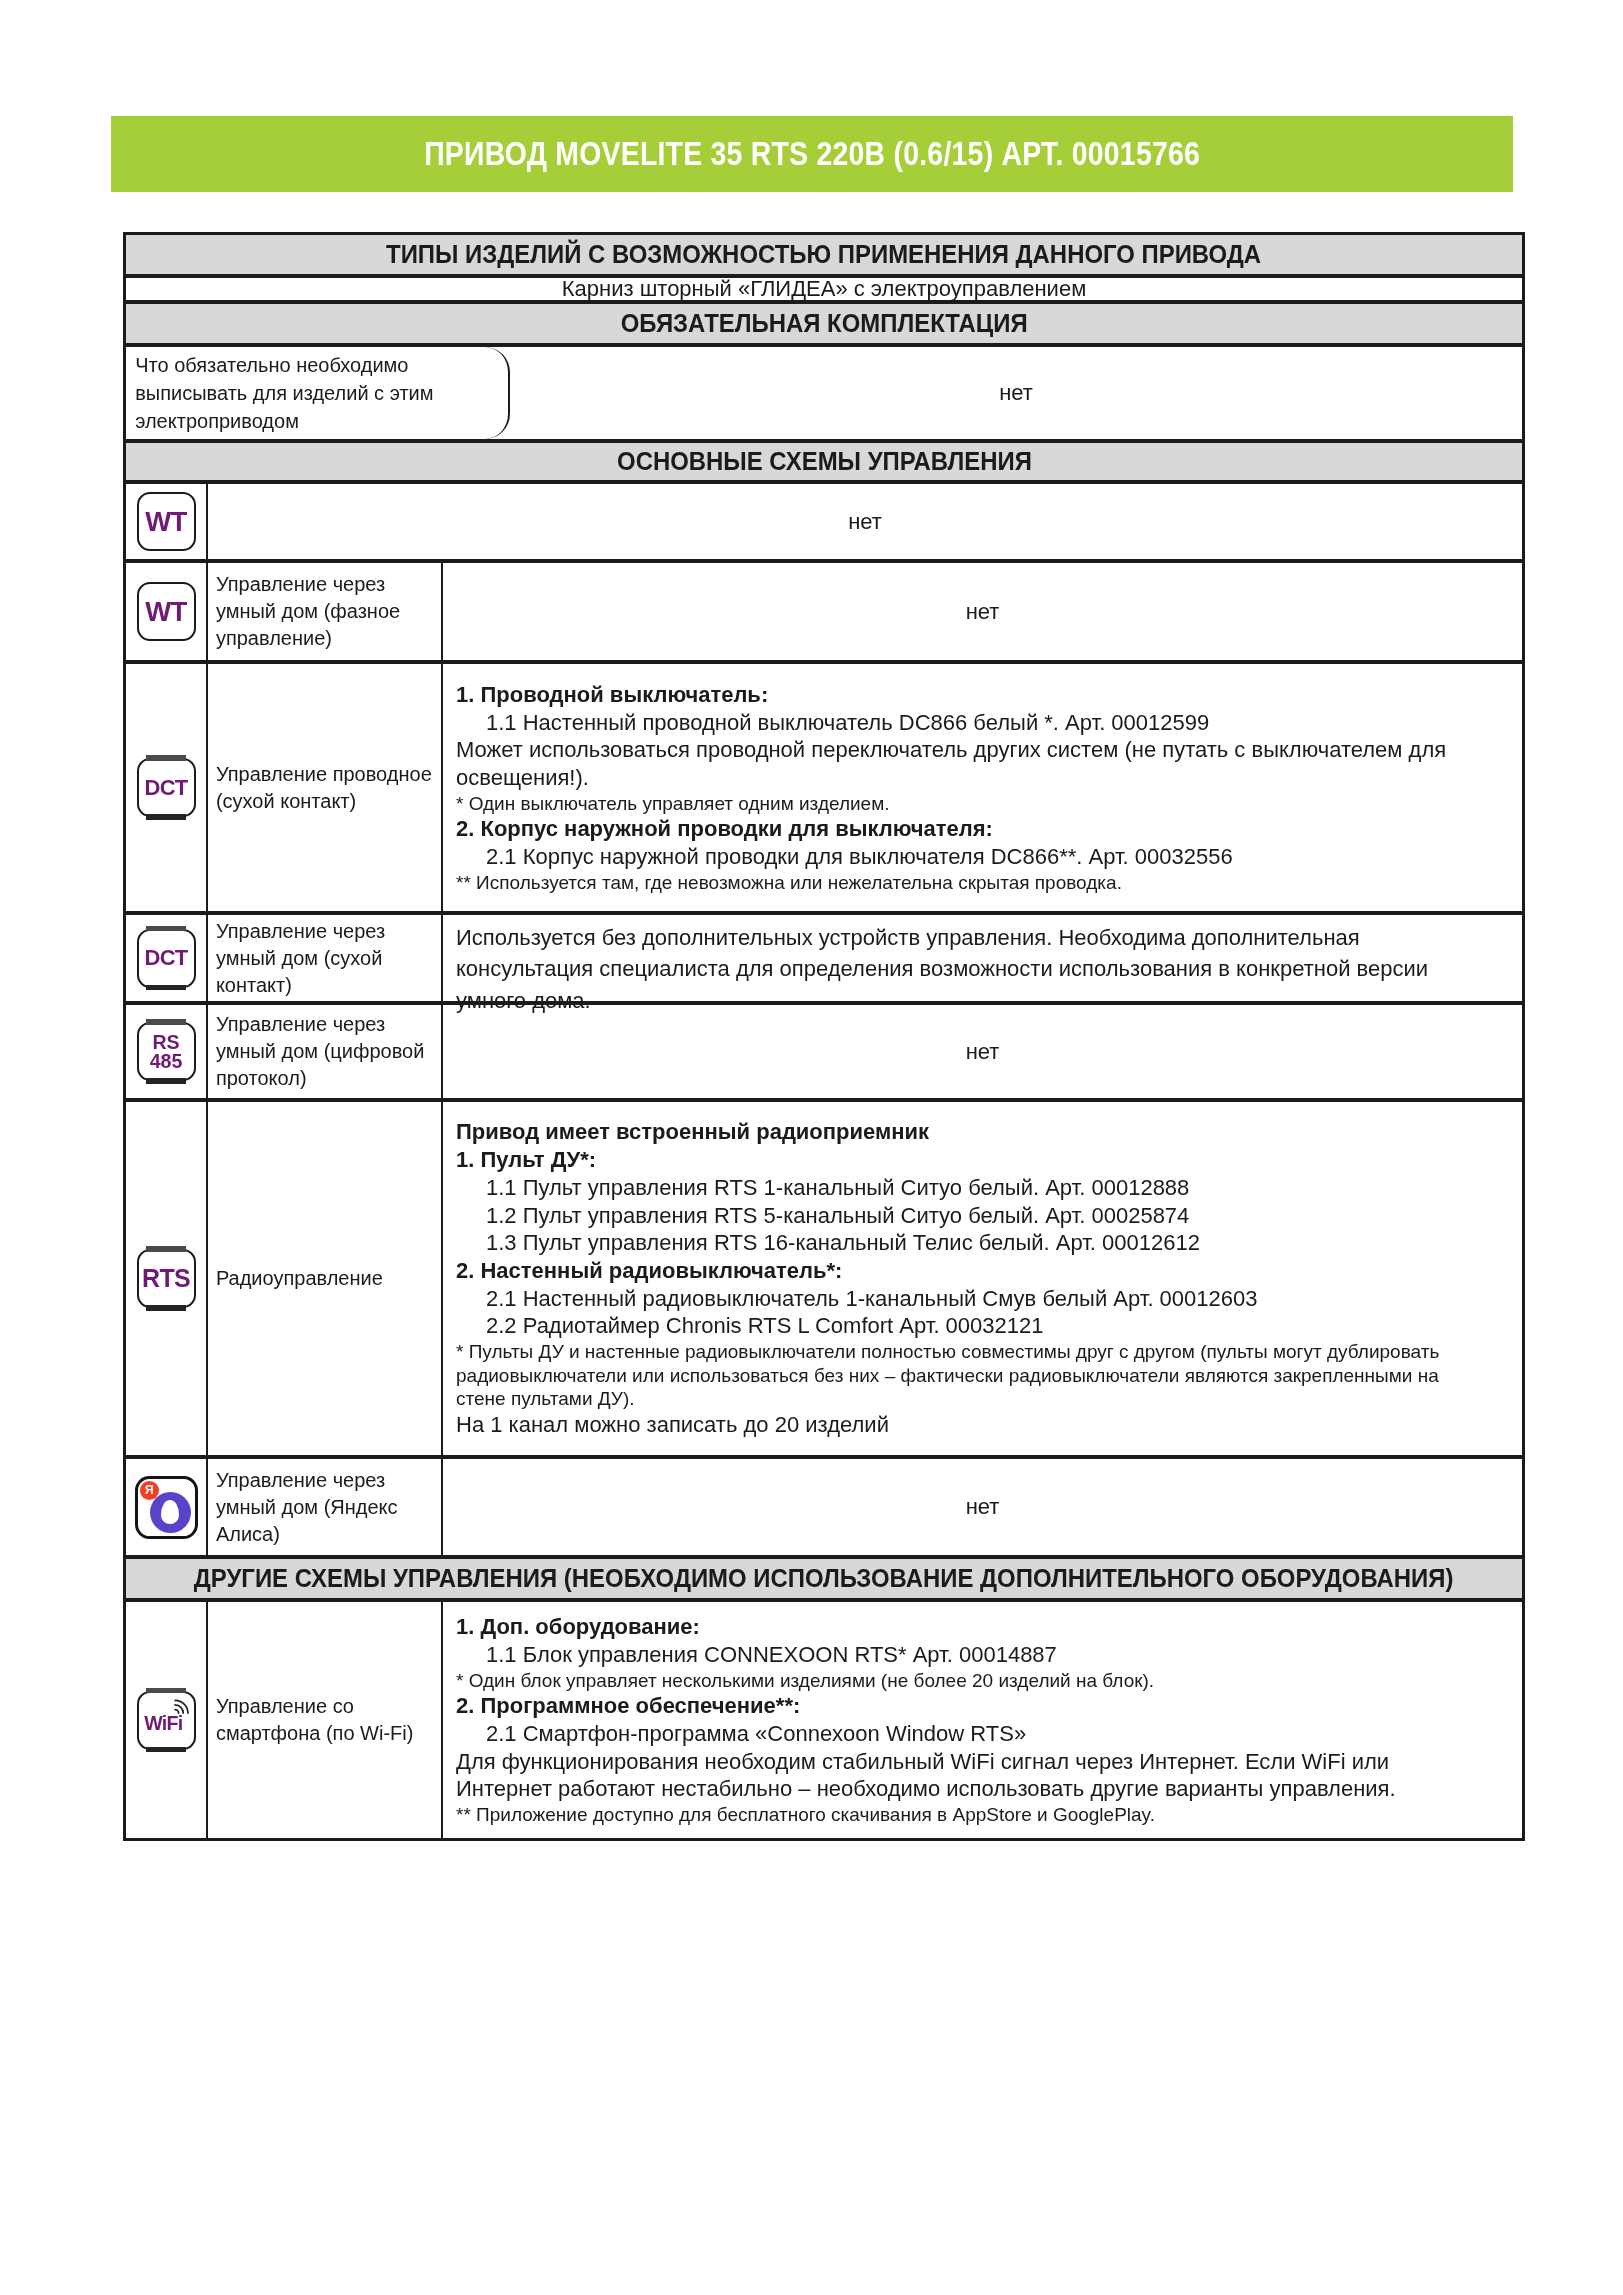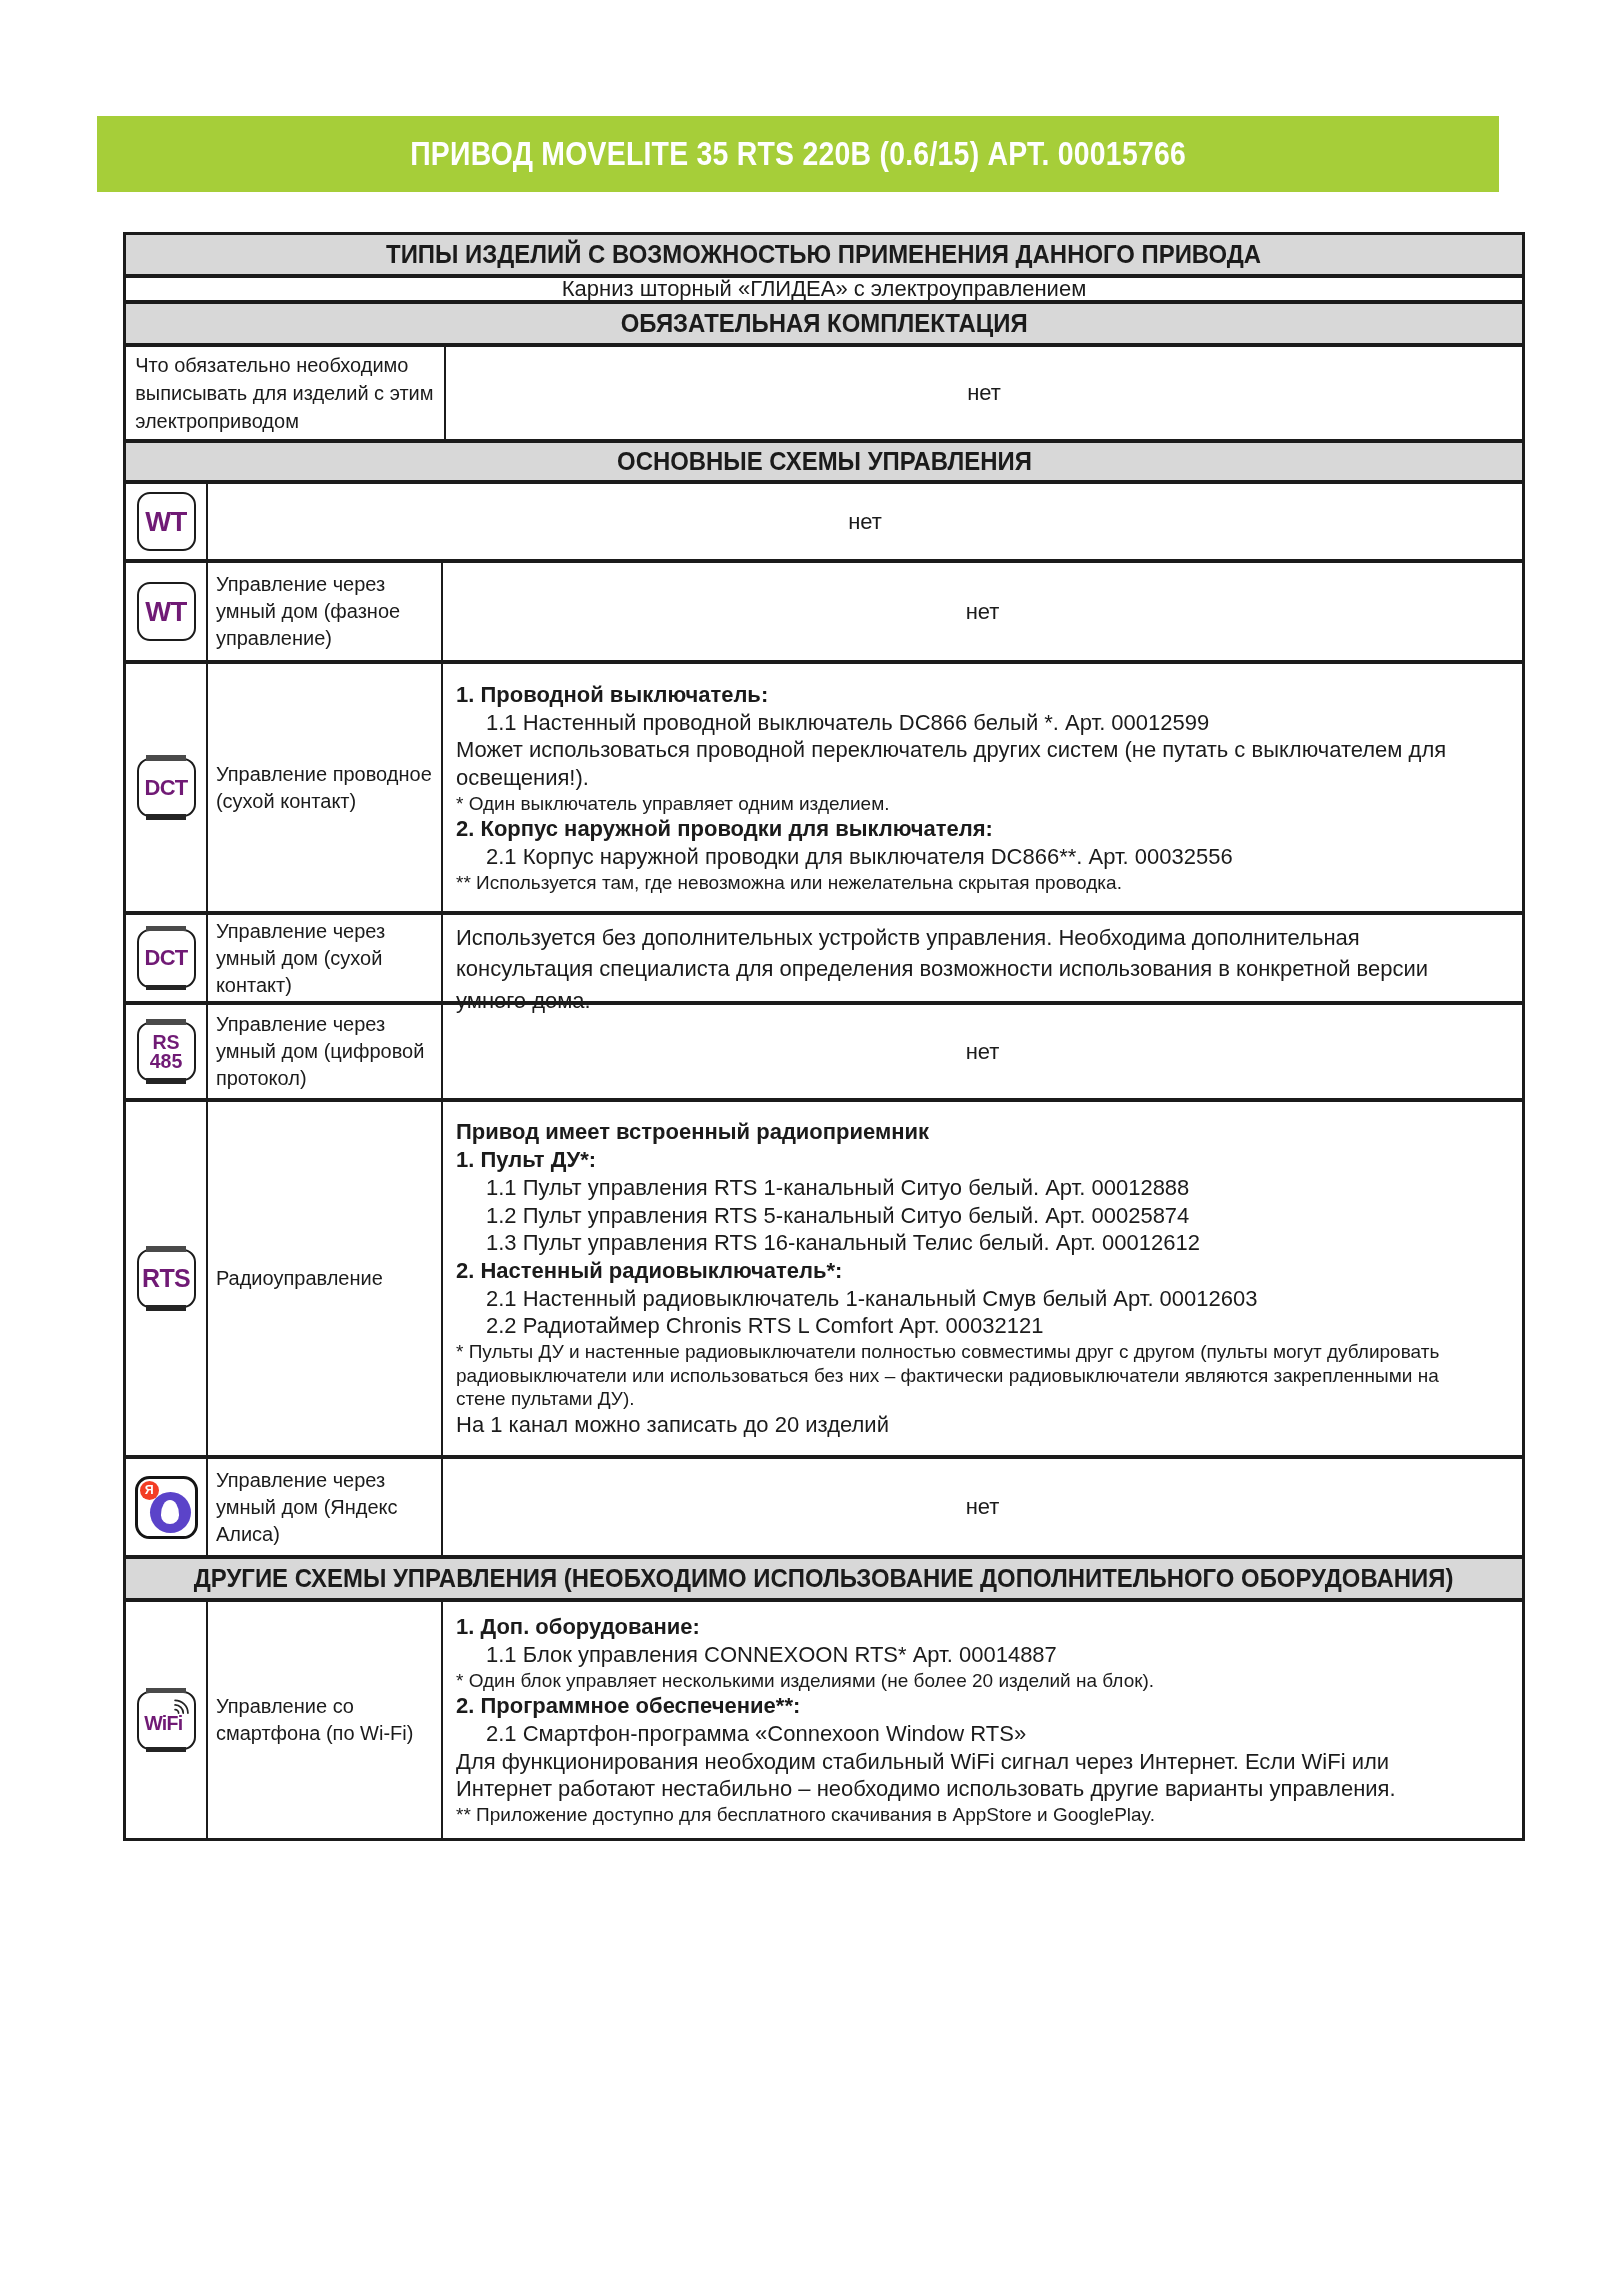--- a/index.html
+++ b/index.html
@@ -1,38 +1,38 @@
 <!DOCTYPE html>
 <html lang="ru" style="font-size:10.5px"><head>
 <meta charset="utf-8">
 <style>
   * { box-sizing: border-box; margin: 0; padding: 0; }
   html, body { background: #ffffff; }
   body { font-family: "Liberation Sans", sans-serif; color: #1b1b1b; }
   .page { position: relative; width: 1623px; height: 2295px; background: #fff; overflow: hidden; }
 
   
-  .title-bar { position: absolute; left: 97px; top: 116px; width: 1402px; height: 76px;
+  .title-bar { position: absolute; left: 111px; top: 116px; width: 1402px; height: 76px;
     background: #a6ce39; display: flex; align-items: center; justify-content: center; }
   .title-text { color: #fff; font-weight: bold; font-size: 33px; white-space: nowrap;
     display: inline-block; transform: scaleX(0.86); letter-spacing: 0.3px; }
 
   
   .tbl { position: absolute; left: 111px; top: 232px; width: 1402px;
     border: 3.9px solid #1b1b1b; display: flex; flex-direction: column; background: #fff; margin-left: 12px; }
   .row { display: flex; border-top: 4.6px solid #1b1b1b; }
   .row:first-child { border-top: none; }
   .hdr { background: #d8d8d8; align-items: center; justify-content: center; text-align: center; }
   .hdr .t { font-weight: bold; font-size: 26px; white-space: nowrap; display: inline-block; transform: scaleX(0.92); }
   .cell { position: relative; }
   .icon-cell { width: 82px; border-right: 2.6px solid #1b1b1b; display: flex; align-items: center; justify-content: center; flex: none; }
   .label-cell { width: 235px; border-right: 2.6px solid #1b1b1b; display: flex; align-items: center;
     padding: 6.5px 7.9px; font-size: 20px; line-height: 1.35; flex: none; }
-  .merged-left { width: 320px; border-right: 2.6px solid #1b1b1b; display: flex; align-items: center;
-    padding: 6.5px 9.2px; font-size: 20px; line-height: 1.4; flex: none; }
+  .merged-left { width: 384px; border-right: 2.6px solid #1b1b1b; display: flex; align-items: center;
+    padding: 6.5px 9.2px; font-size: 20px; line-height: 1.4; flex: none; border-radius: 25px; }
   .content-cell { flex: 1; font-size: 22px; }
   .center { display: flex; align-items: center; justify-content: center; text-align: center; }
   .content-lines { padding: 7.9px 37px 7.9px 13px; display: flex; flex-direction: column; justify-content: center; height: 100%; overflow: hidden; }
   .para { display: flex; align-items: center; padding: 6.5px 26px 6.5px 13px; line-height: 1.45; }
   .ln { line-height: 1.26; }
   .ln.bold { font-weight: bold; }
   .ln.indent { padding-left: 30px; }
   .ln.note { font-size: 19px; line-height: 1.24; }
 
   

